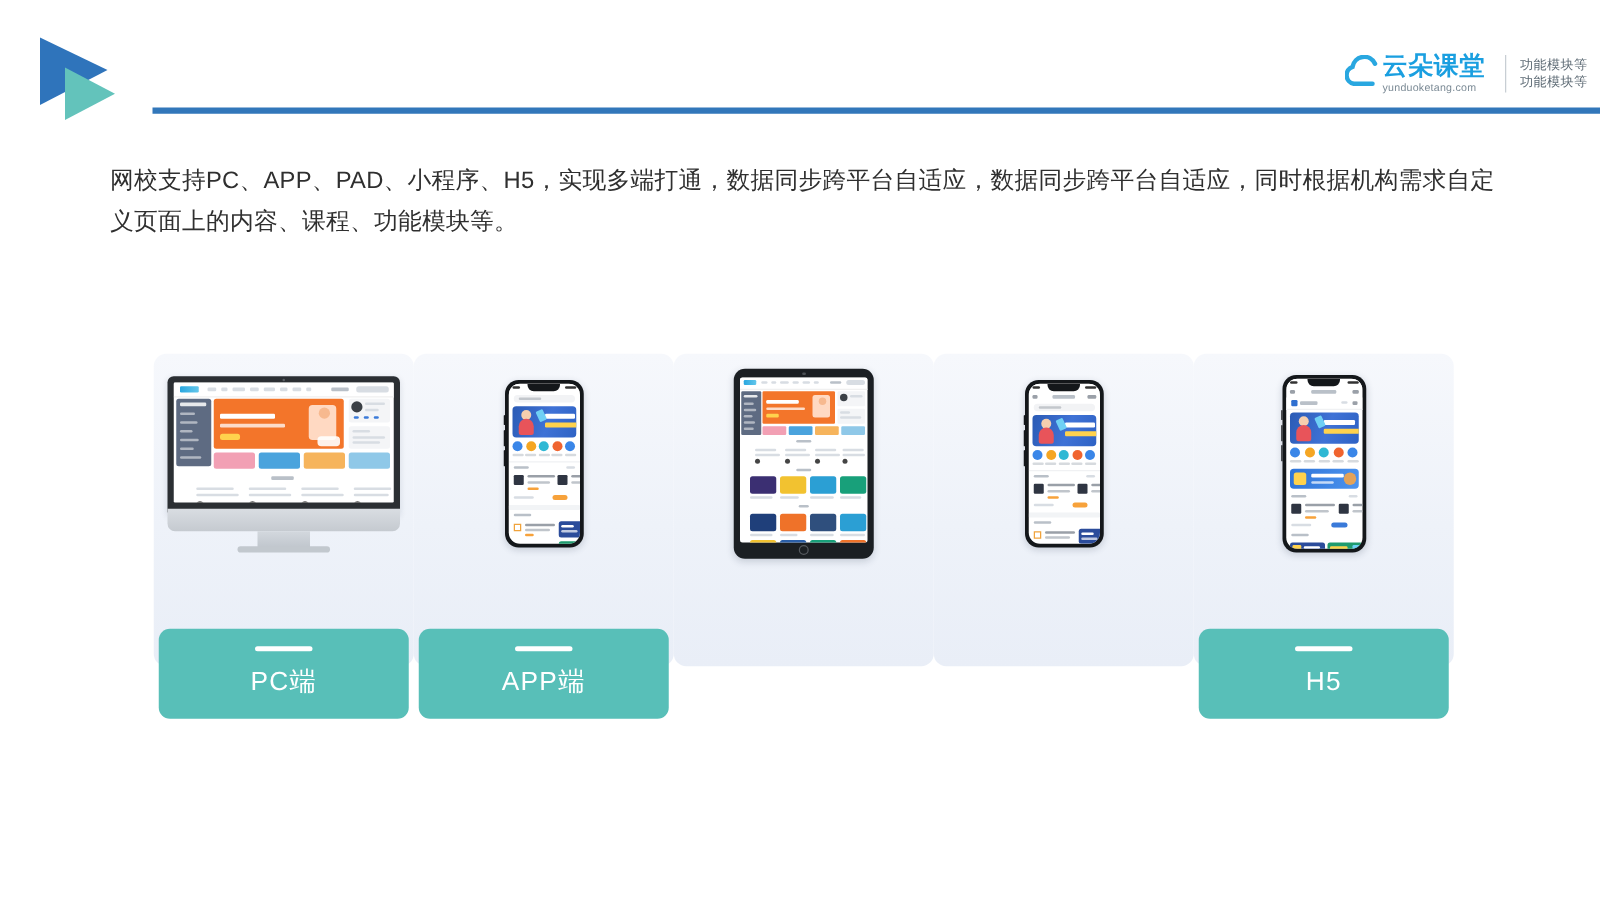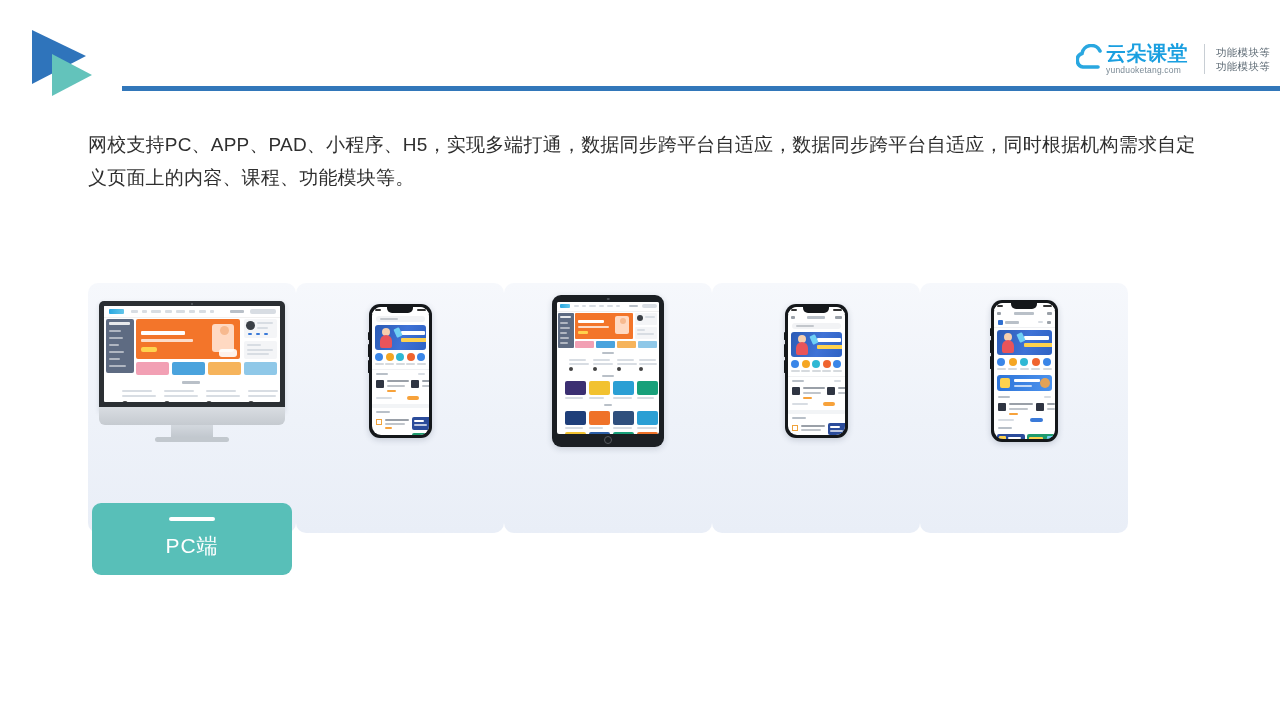--- a/index.html
+++ b/index.html
@@ -129,21 +129,21 @@
   }
 
   
   .card-row {
     position: absolute;
     left: 88px;
     top: 283px;
     width: 1110px;
     height: 292px;
     display: flex;
-    justify-content: flex-start;
+    justify-content: center;
   }
   .card {
     position: relative;
     width: 208px;
     height: 292px;
   }
   .card-bg {
     position: absolute;
     left: 0; top: 0;
     width: 208px;
@@ -566,20 +566,24 @@
             <div class="banner-txt" style="left:2px;top:7px;width:13px;height:2px;opacity:.7;"></div>
           </div>
 
           <div class="course-card" style="left:40px;top:126px;width:20px;height:10px;background:#1f9b6e;">
             
             
           </div>
         </div>
       </div>
     </div>
+    <div class="label-btn">
+      <span class="dash"></span>
+      <span class="label-text">APP端</span>
+    </div>
   </div>
 
   <div class="card">
     <div class="card-bg"></div>
     <div class="device-stage">
       <div class="ipad">
         <div class="ipad-cam"></div>
         <div class="ipad-screen">
 
           <div class="web-nav" style="height:9px;">
@@ -823,15 +827,19 @@
 
           </div>
           <div class="course-card" style="left:33px;top:131px;width:28px;height:11px;background:#1f9b6e;">
             <div class="banner-txt y" style="left:2px;top:3px;width:14px;height:3px;"></div>
 
             <div style="position:absolute;right:2px;top:2px;width:6px;height:7px;background:#6fd0f5;border-radius:1px;"></div>
           </div>
         </div>
       </div>
     </div>
+    <div class="label-btn">
+      <span class="dash"></span>
+      <span class="label-text">H5</span>
+    </div>
   </div>
 
 </div>
 
 </body></html>

